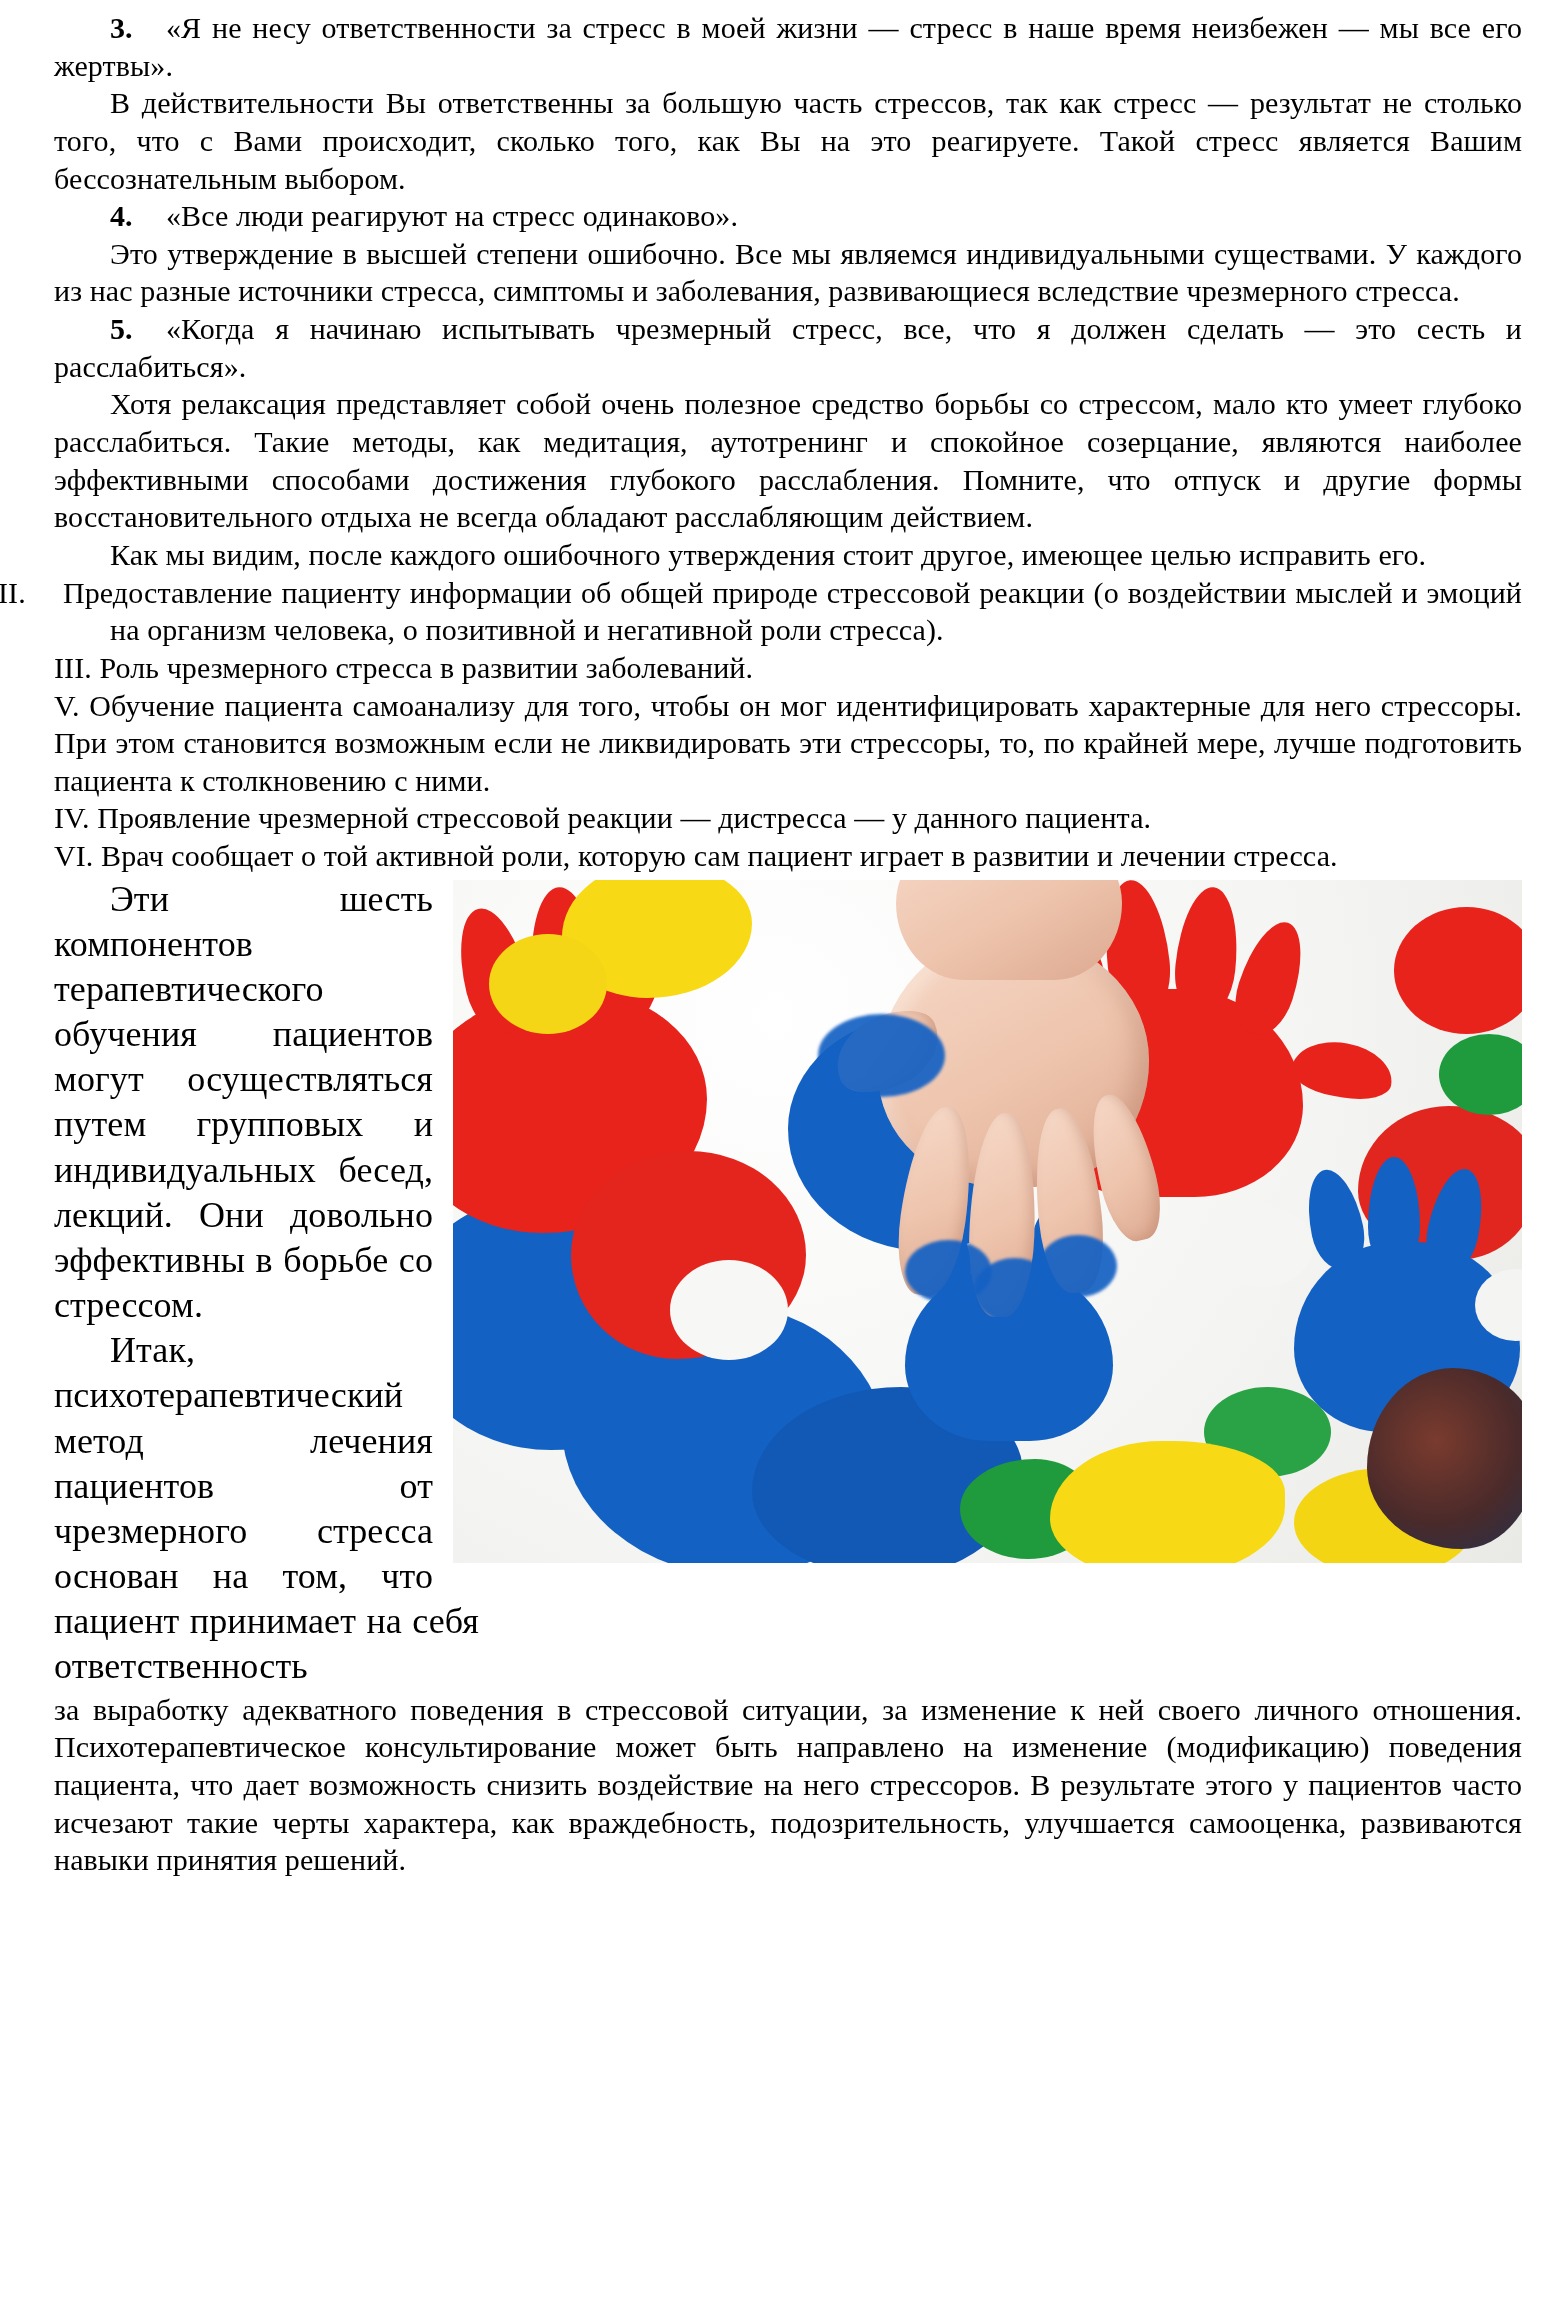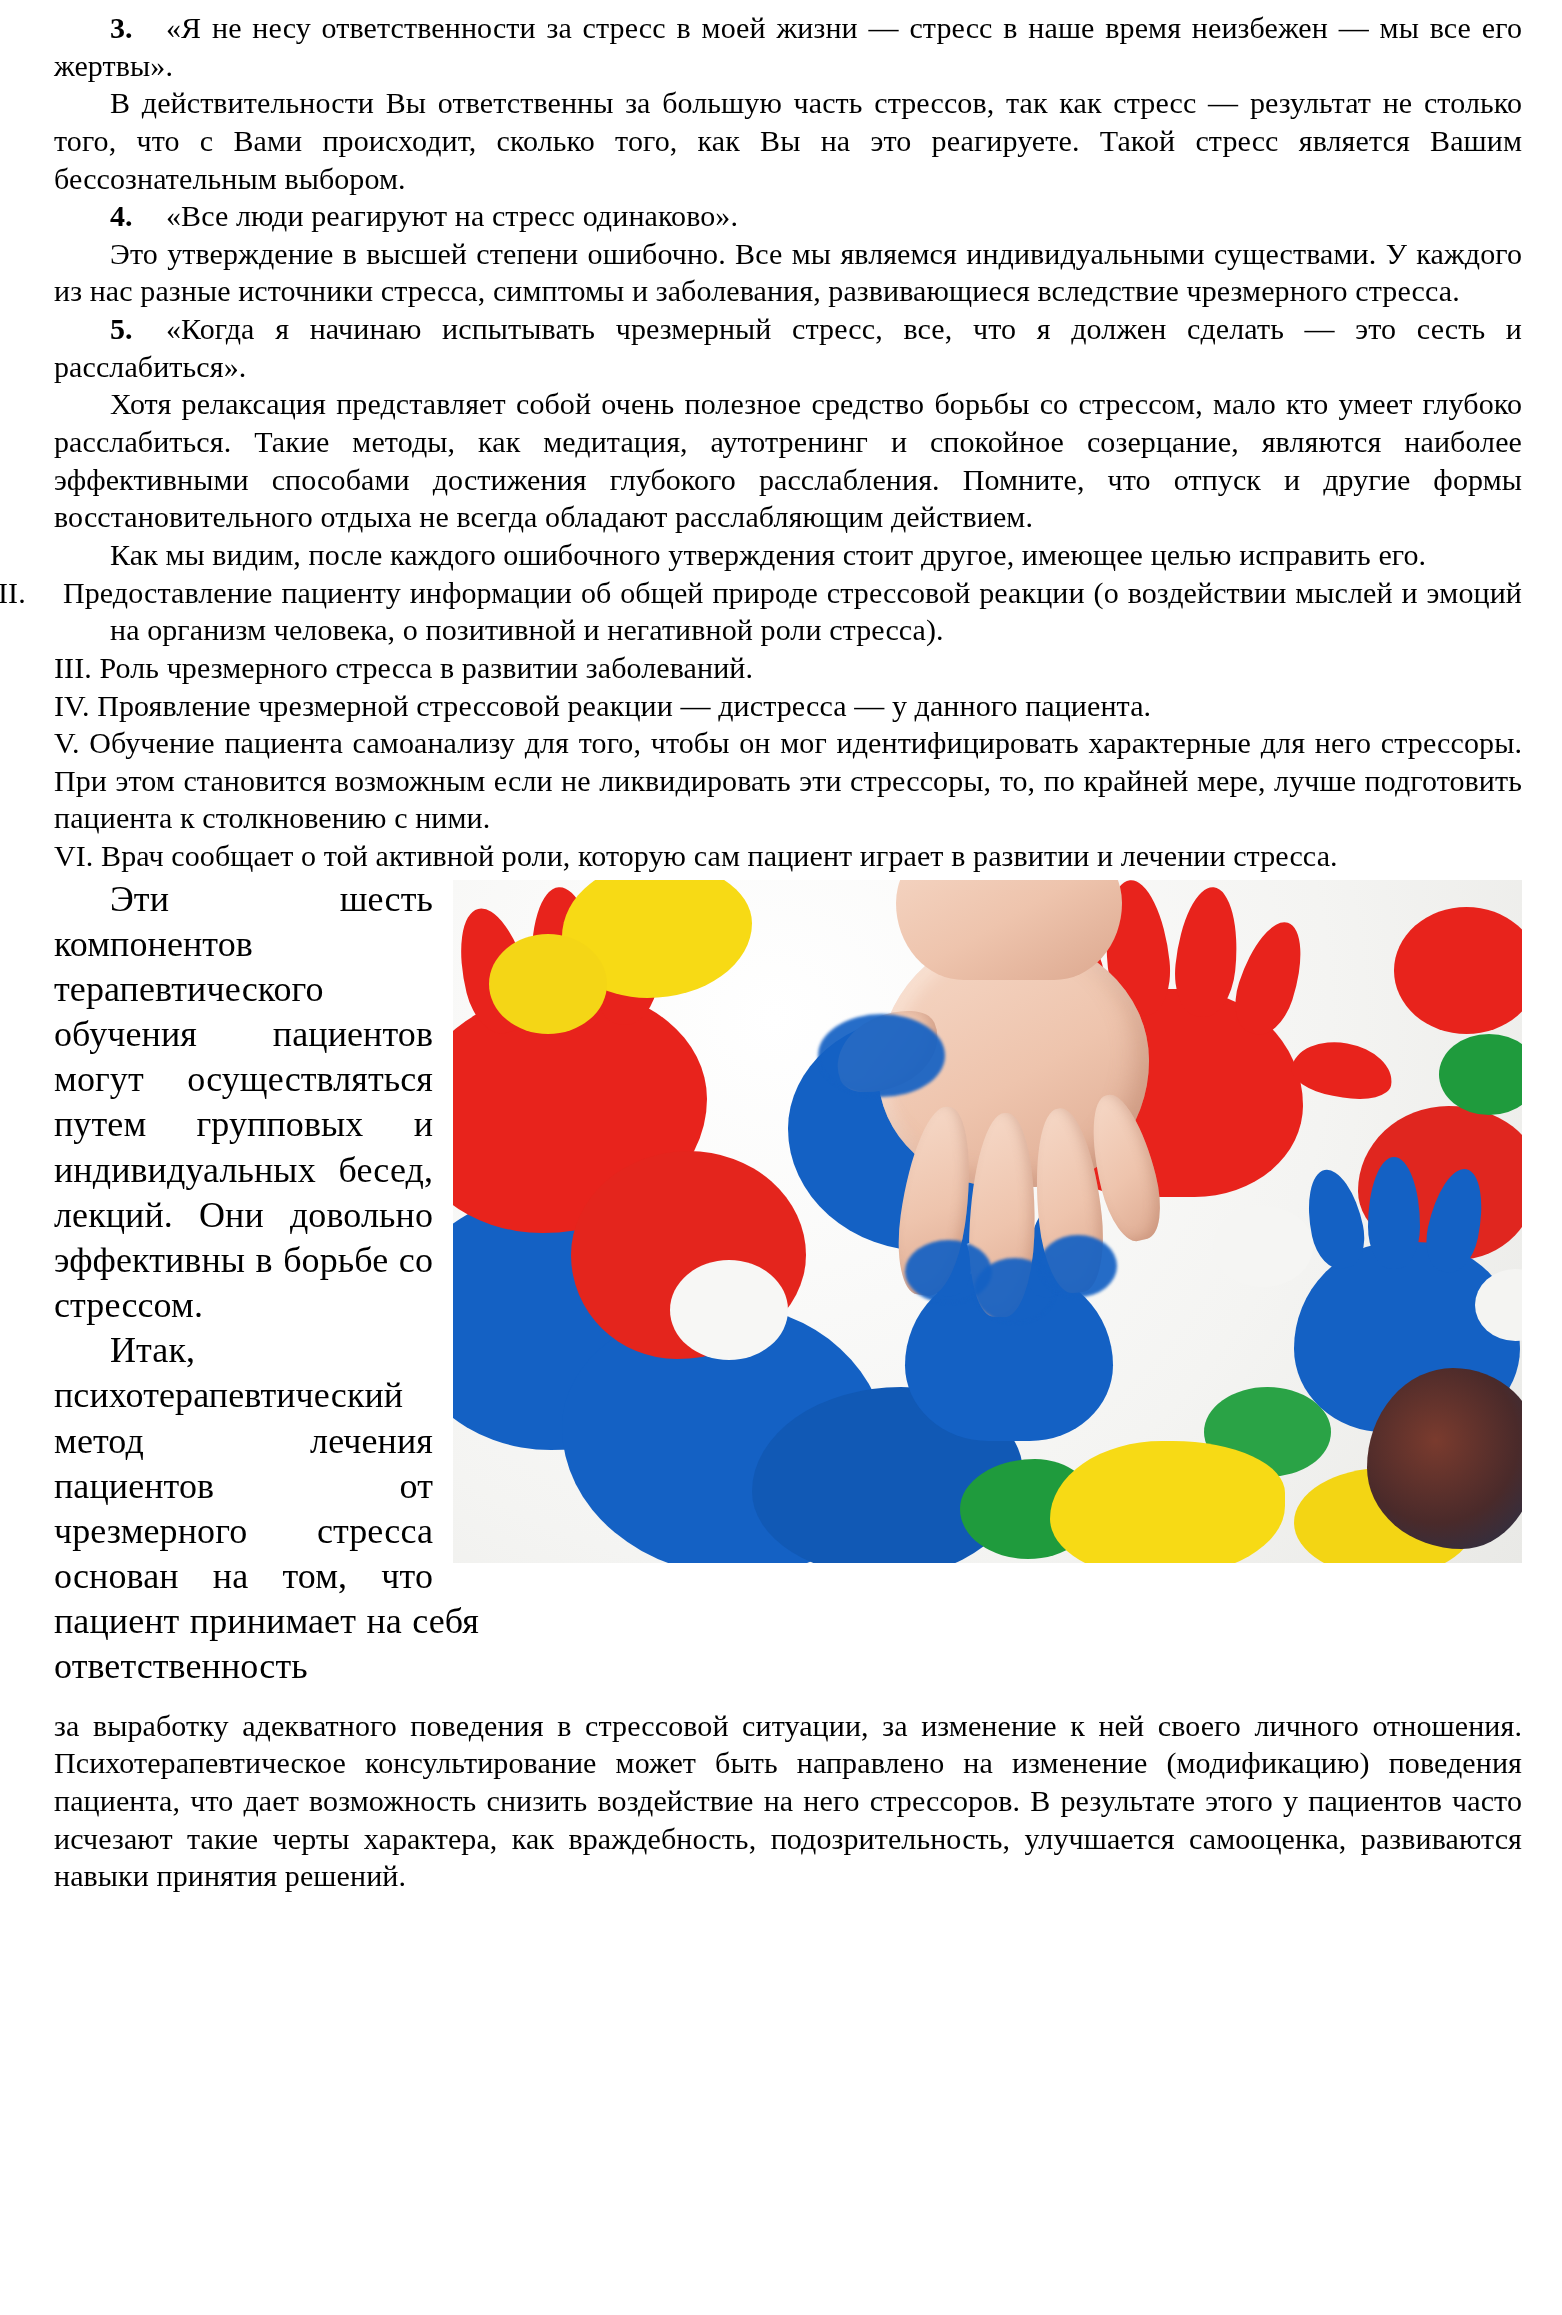--- a/index.html
+++ b/index.html
@@ -62,21 +62,21 @@
   .narrow {
     width: 425px;
   }
   .narrow p {
     font-size: 36px;
     line-height: 1.255;
     text-align: justify;
   }
   .clear { clear: both; }
   .after-figure {
-    margin-top: 17px;
+    margin-top: 1px;
   }
 
   
   .art-canvas {
     position: absolute;
     inset: 0;
     background:
       radial-gradient(circle at 30% 20%, #ffffff 0%, #f4f4f2 60%, #e9e9e6 100%);
   }
   .blob {
@@ -130,23 +130,23 @@
   <p><span class="num">5.</span><span>«Когда я начинаю испытывать чрезмерный стресс, все, что я должен сделать — это сесть и расслабиться».</span></p>
 
   <p class="indent">Хотя релаксация представляет собой очень полезное средство борьбы со стрессом, мало кто умеет глубоко расслабиться. Такие методы, как медитация, аутотренинг и спокойное созерцание, являются наиболее эффективными способами достижения глубокого расслабления. Помните, что отпуск и другие формы восстановительного отдыха не всегда обладают расслабляющим действием.</p>
 
   <p class="indent"> Как мы видим, после каждого ошибочного утверждения стоит другое, имеющее  целью исправить его.</p>
 
   <p class="hang hang-first"><span class="rom" style="margin-left:0">II.</span><span> Предоставление пациенту информации об общей природе стрессовой реакции (о воздействии мыслей и эмоций на организм человека, о позитивной и негативной роли стресса).</span></p>
 
   <p><span class="rom">III.</span><span>  Роль чрезмерного стресса в развитии заболеваний.</span></p>
 
+  <p><span class="rom">V.</span><span> Обучение пациента самоанализу для того, чтобы он мог идентифицировать характерные для него стрессоры. При этом становится возможным если не ликвидировать эти стрессоры, то, по крайней мере, лучше подготовить пациента к столкновению с ними.</span></p>
+
   <p><span class="rom">IV.</span><span> Проявление чрезмерной стрессовой реакции — дистресса — у данного пациента.</span></p>
-
-  <p><span class="rom">V.</span><span> Обучение пациента самоанализу для того, чтобы он мог идентифицировать характерные для него стрессоры. При этом становится возможным если не ликвидировать эти стрессоры, то, по крайней мере, лучше подготовить пациента к столкновению с ними.</span></p>
 
   <p><span class="rom">VI.</span><span>  Врач сообщает о той активной роли, которую сам пациент играет в развитии и лечении стресса.</span></p>
 
   <div class="figure-wrap">
 
     <figure class="art">
       <div class="art-canvas">
 
         <div class="blob" style="left:-54px; top:299px; width:380px; height:271px; background:#1461c4; border-radius:55% 45% 60% 40% / 50% 55% 45% 50%;"></div>
         <div class="blob" style="left:109px; top:425px; width:326px; height:271px; background:#1461c4; border-radius:50% 50% 45% 55% / 45% 55% 45% 55%;"></div>

